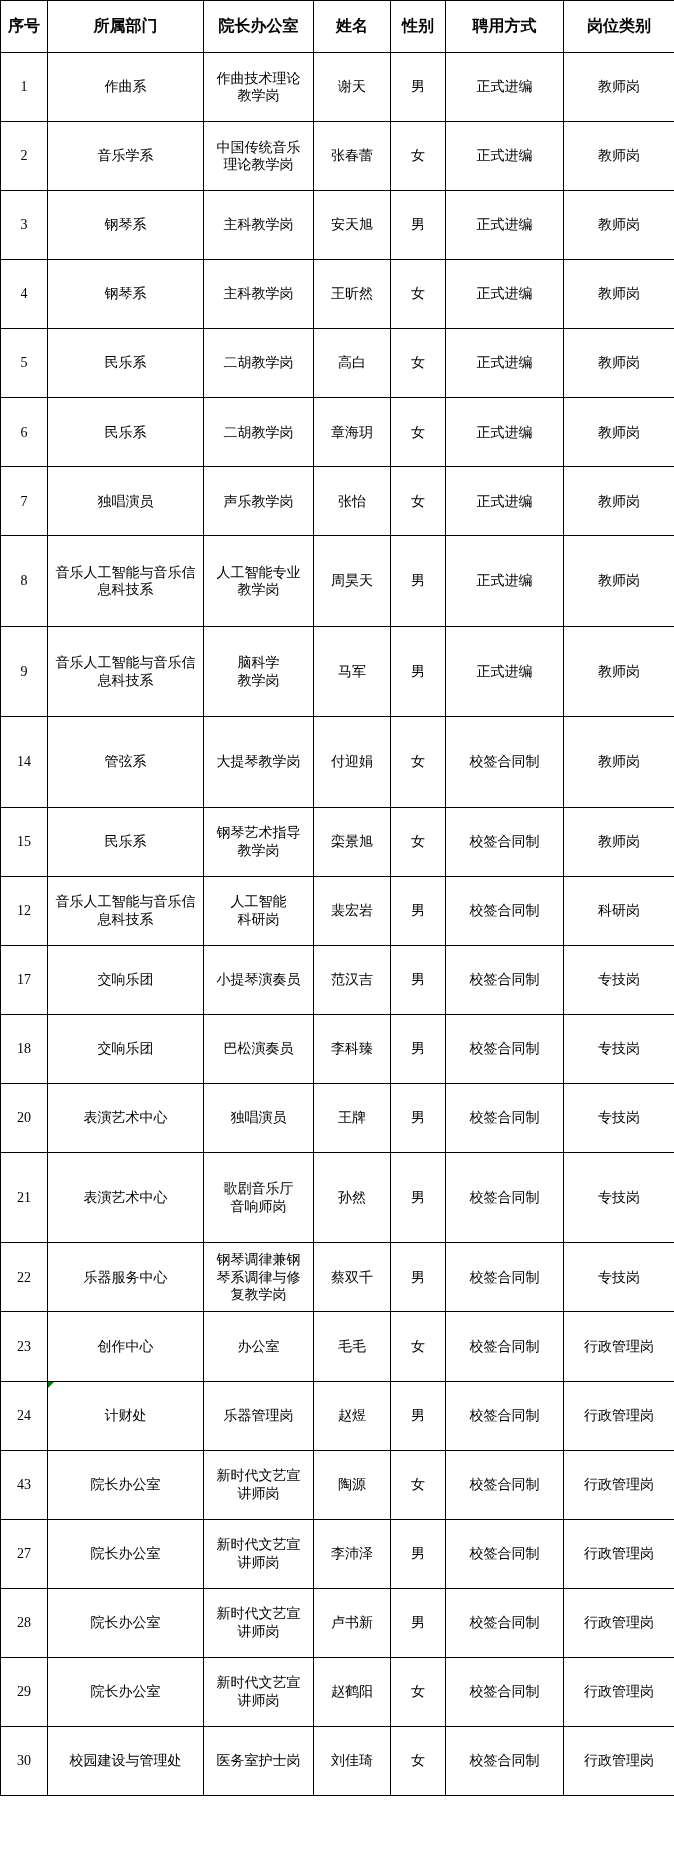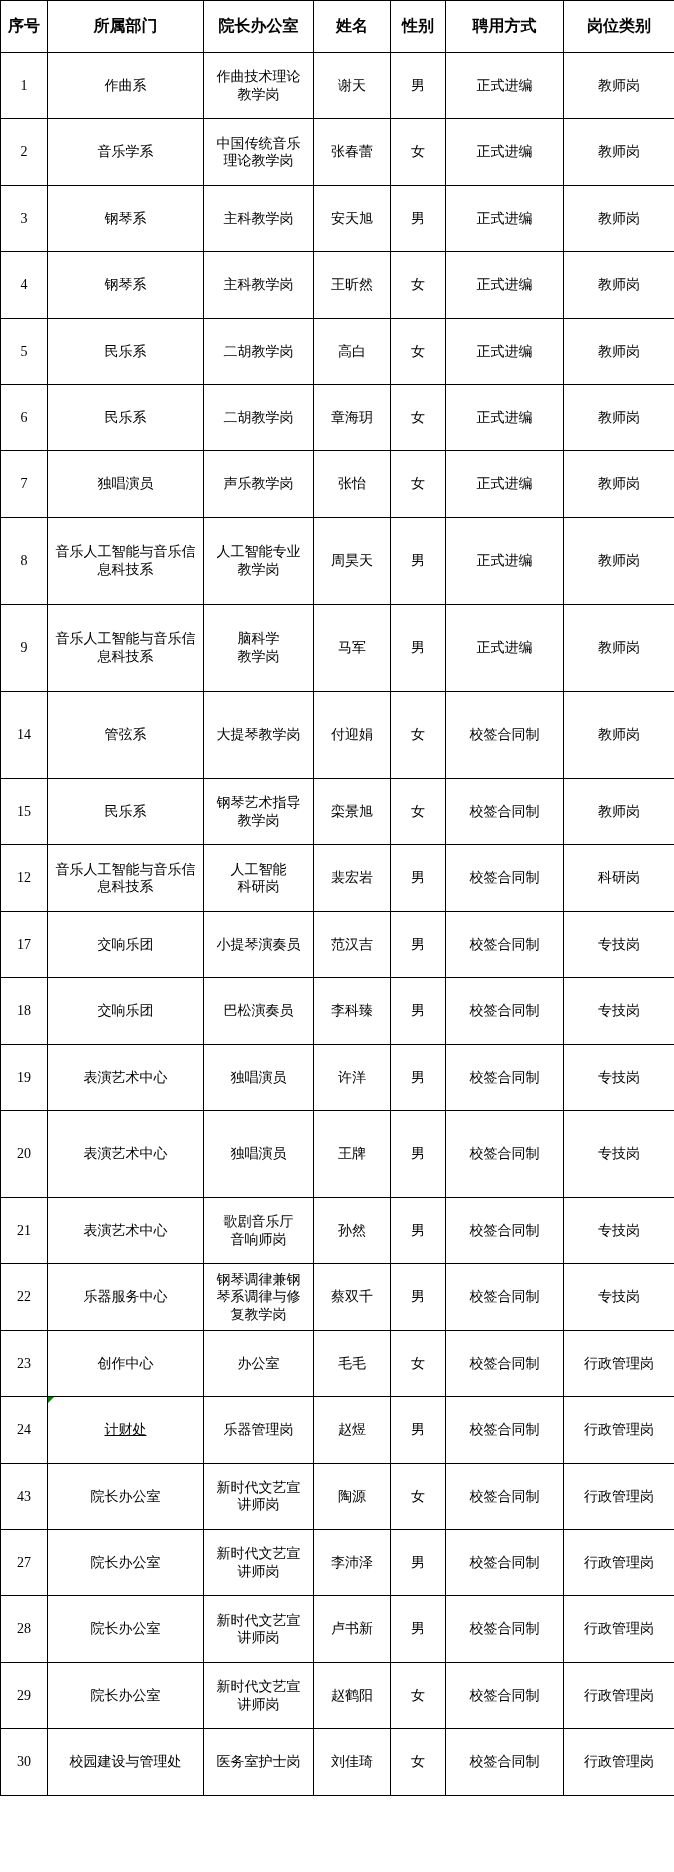--- a/index.html
+++ b/index.html
@@ -39,21 +39,21 @@
     font-size: 16px;
   }
   table.roster td {
     font-size: 14px;
     line-height: 1.25;
   }
   td.col-department, td.col-position {
     white-space: pre-line;
   }
   td.col-index { font-size: 15px; }
-  td.cell-with-flag { position: relative; text-decoration: underline; }
+  td.cell-with-flag { position: relative; }
   .corner-flag {
     position: absolute;
     top: 0;
     left: 0;
     width: 0;
     height: 0;
     border-top: 6px solid #008000;
     border-right: 6px solid transparent;
   }
 </style>
@@ -211,29 +211,20 @@
       <tr>
         <td class="col-index">18</td>
         <td class="col-department">交响乐团</td>
         <td class="col-position">巴松演奏员</td>
         <td class="col-name">李科臻</td>
         <td class="col-gender">男</td>
         <td class="col-employment">校签合同制</td>
         <td class="col-category">专技岗</td>
       </tr>
       <tr>
-        <td class="col-index">19</td>
-        <td class="col-department">表演艺术中心</td>
-        <td class="col-position">独唱演员</td>
-        <td class="col-name">许洋</td>
-        <td class="col-gender">男</td>
-        <td class="col-employment">校签合同制</td>
-        <td class="col-category">专技岗</td>
-      </tr>
-      <tr>
         <td class="col-index">20</td>
         <td class="col-department">表演艺术中心</td>
         <td class="col-position">独唱演员</td>
         <td class="col-name">王牌</td>
         <td class="col-gender">男</td>
         <td class="col-employment">校签合同制</td>
         <td class="col-category">专技岗</td>
       </tr>
       <tr>
         <td class="col-index">21</td>

